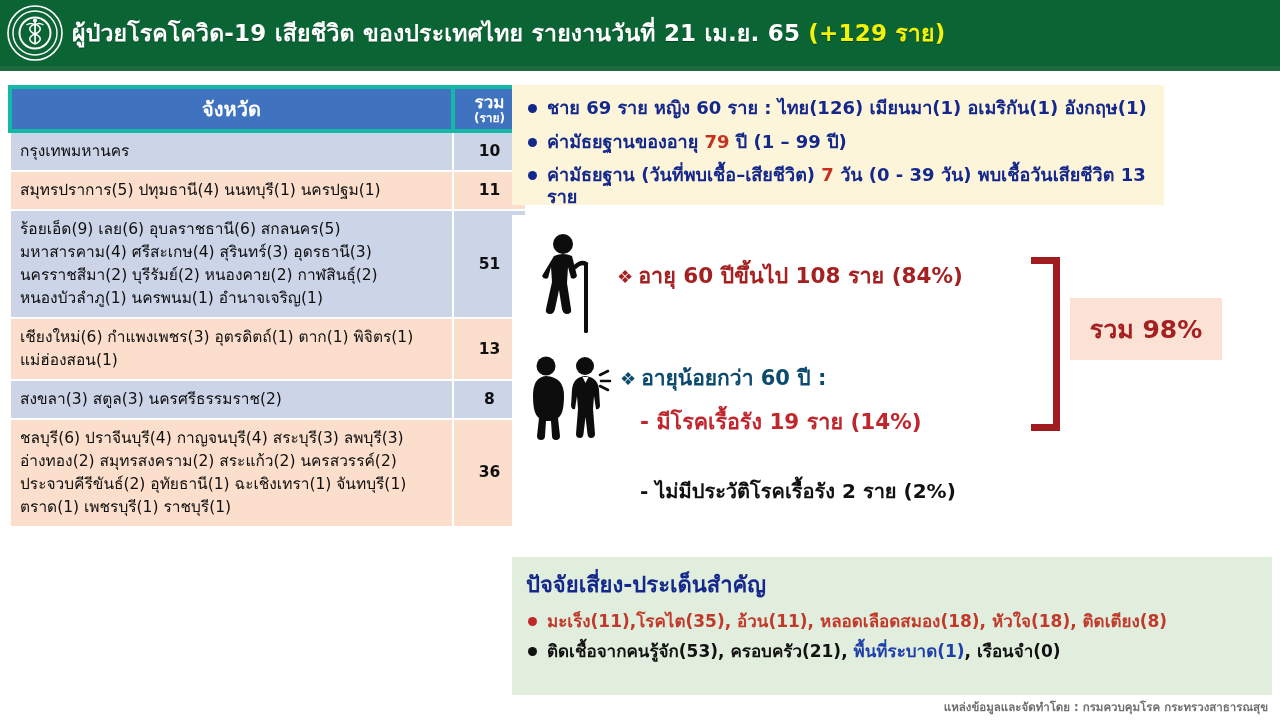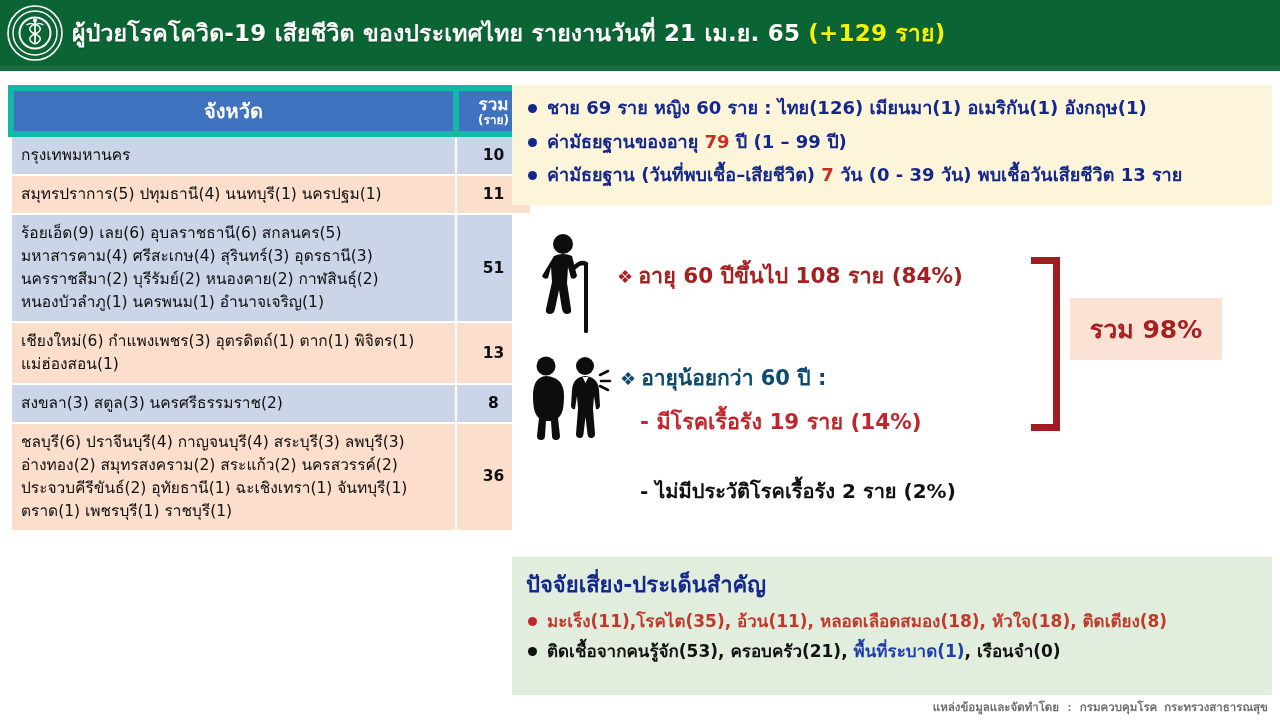--- a/index.html
+++ b/index.html
@@ -31,37 +31,37 @@
   }
   .title-hl{color:#f2f20a;}
 
   
   .table-wrap{
     position:absolute;left:8px;top:85px;width:500px;
   }
   table.prov{border-collapse:collapse;width:500px;table-layout:fixed;}
   table.prov th{
     background:#3f72bf;color:#ffffff;font-weight:bold;
-    border:6px solid #14b8a6;text-align:center;padding:4px 2px;margin-top:32px;
+    border:4px solid #14b8a6;text-align:center;padding:4px 2px;margin-top:32px;
   }
   th.col-prov{font-size:20px;width:435px;}
   th.col-total{font-size:17px;width:65px;line-height:1.12;}
   th.col-total .sub{display:block;font-size:12px;font-weight:bold;}
   table.prov td{
     border:2px solid #ffffff;vertical-align:middle;
     font-size:15.5px;color:#101010;line-height:1.48;
   }
   td.cell-prov{padding:7px 9px;text-align:left;}
   td.cell-total{padding:4px;text-align:center;font-size:17px;font-weight:bold;color:#101010;}
   tr.band-a td{background:#ccd4e8;}
   tr.band-b td{background:#fbdfcc;}
 
   
   .yellow-panel{
-    position:absolute;left:512px;top:85px;width:760px;height:120px;
+    position:absolute;left:512px;top:85px;width:652px;height:120px;
     background:#fdf5d9;
     padding:6px 0 0 0;box-sizing:border-box;
   }
   .yp-item{
     display:flex;align-items:flex-start;
     color:#14288c;font-size:18px;font-weight:bold;
     line-height:1.2;padding:6px 0 6px 12px;
   }
   .yp-bullet{
     flex:0 0 auto;width:9px;height:9px;border-radius:50%;
@@ -113,21 +113,21 @@
   .gp-bullet{flex:0 0 auto;width:9px;height:9px;border-radius:50%;margin:6px 10px 0 0;}
   .gp-bullet.red{background:#c0272d;}
   .gp-bullet.black{background:#111111;}
   .gp-text.red{color:#c0392b;}
   .gp-text.black{color:#111111;}
   .blue{color:#1f3fa8;}
 
   
   .footer{
     position:absolute;right:12px;bottom:4px;
-    color:#6f6f6f;font-size:11.5px;font-weight:bold;white-space:nowrap;font-family:Liberation Mono, monospace;
+    color:#6f6f6f;font-size:11.5px;font-weight:bold;white-space:nowrap;
   }
 </style>
 </head>
 <body>
 
 <div id="page">
 
   <div class="header">
     <div class="logo-wrap">
       <svg width="58" height="58" viewBox="0 0 58 58" aria-hidden="true">

